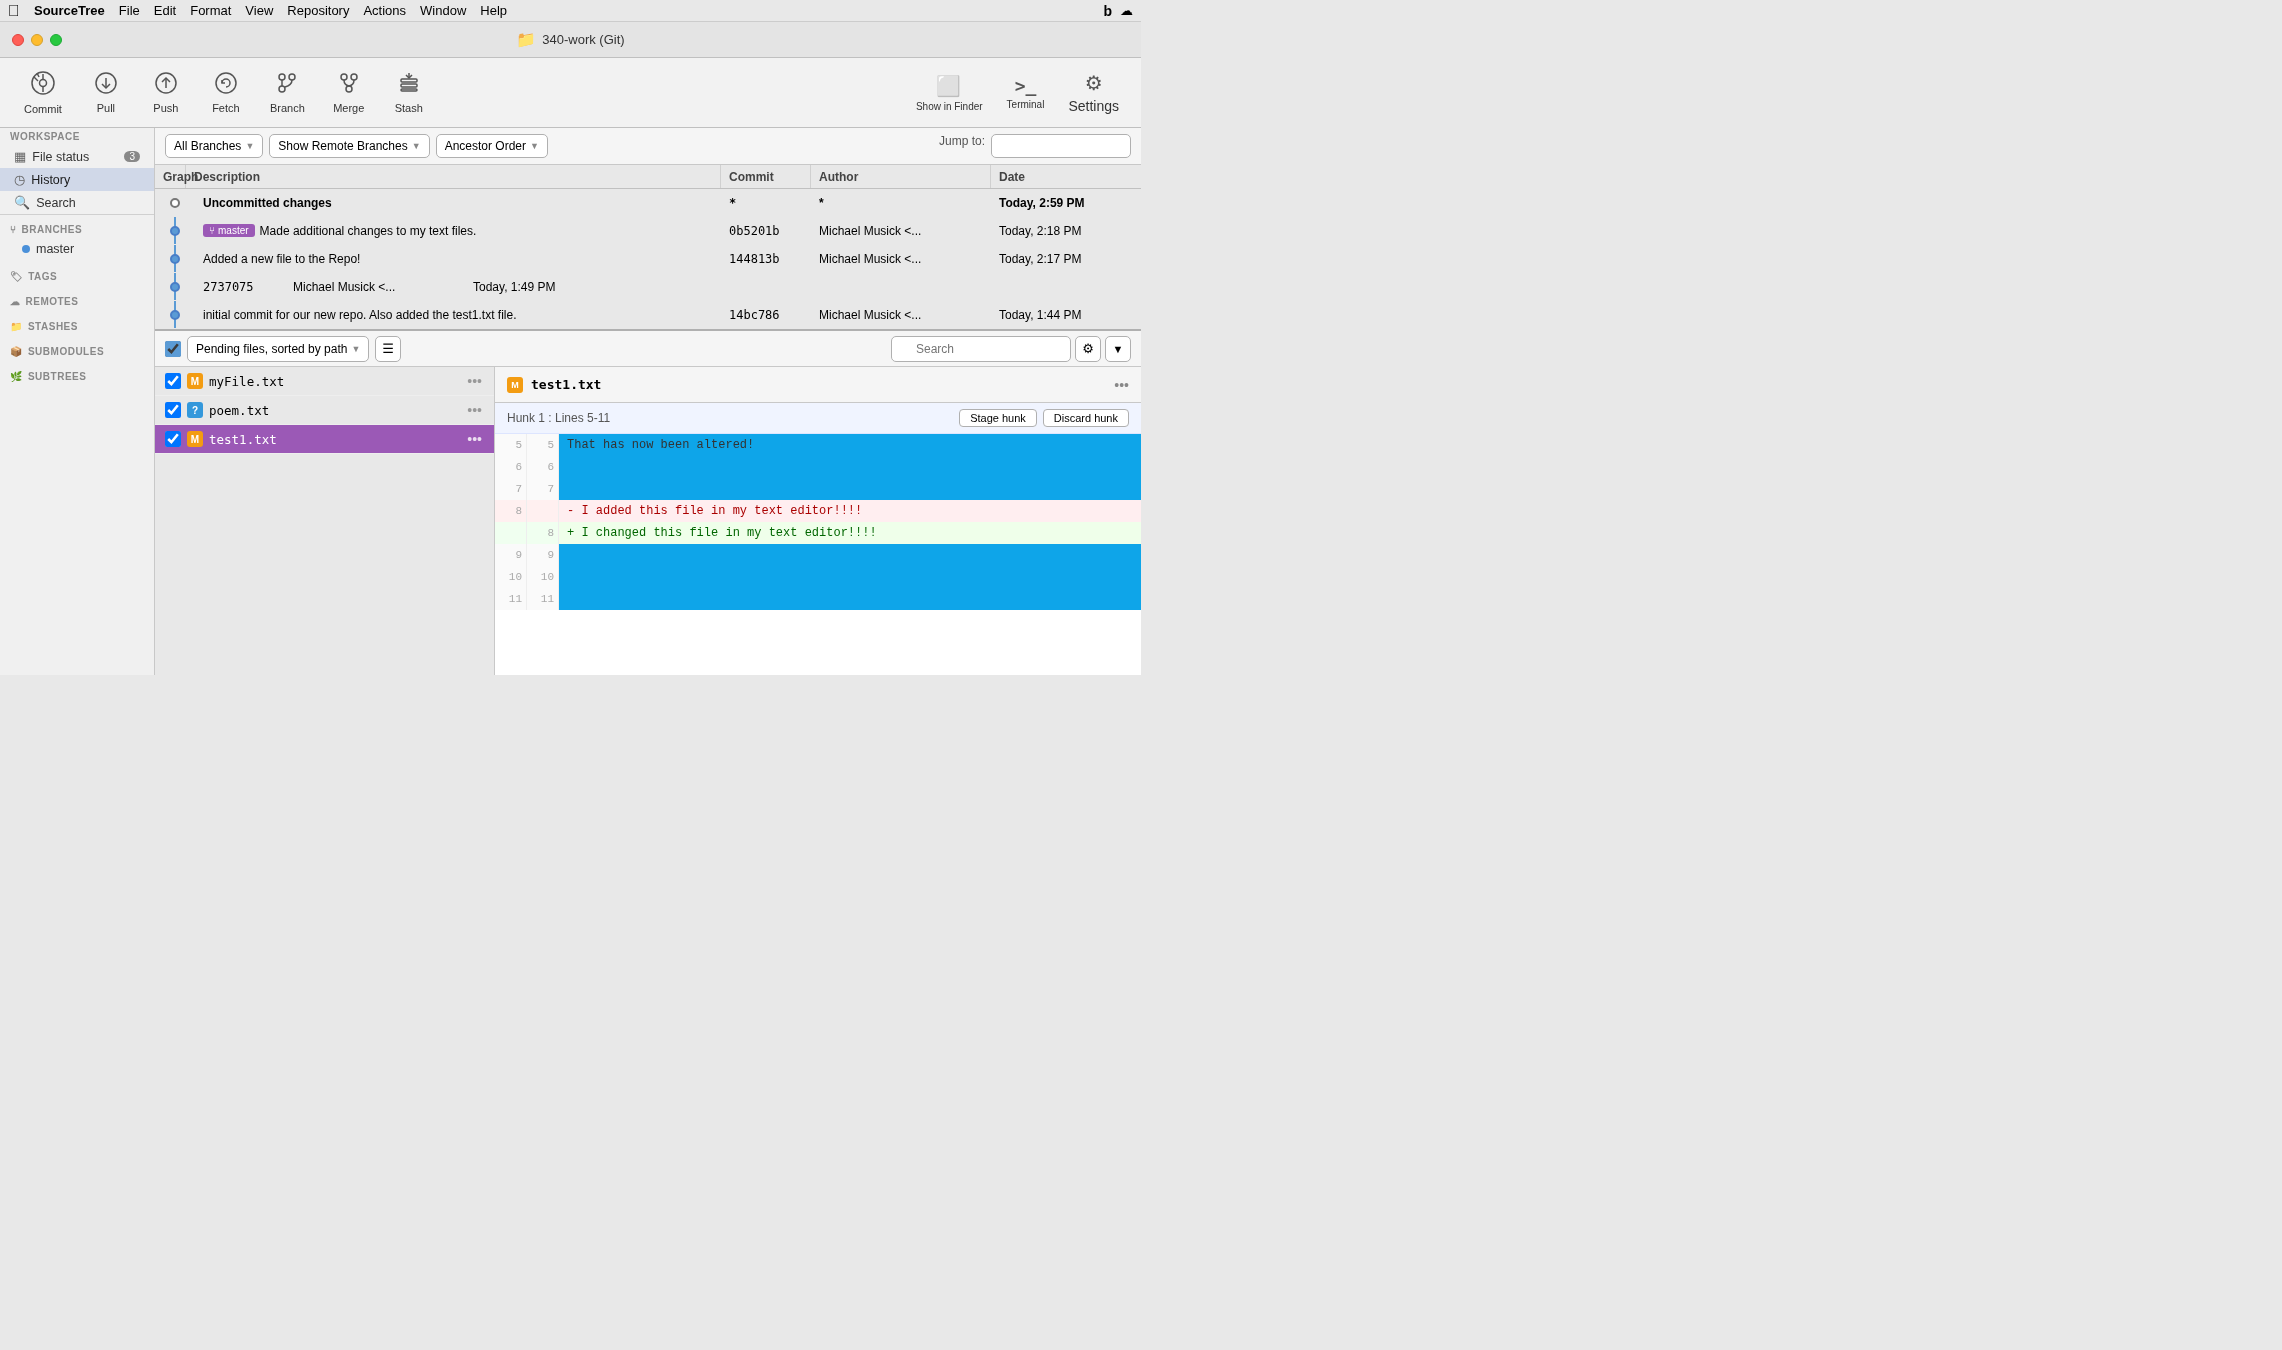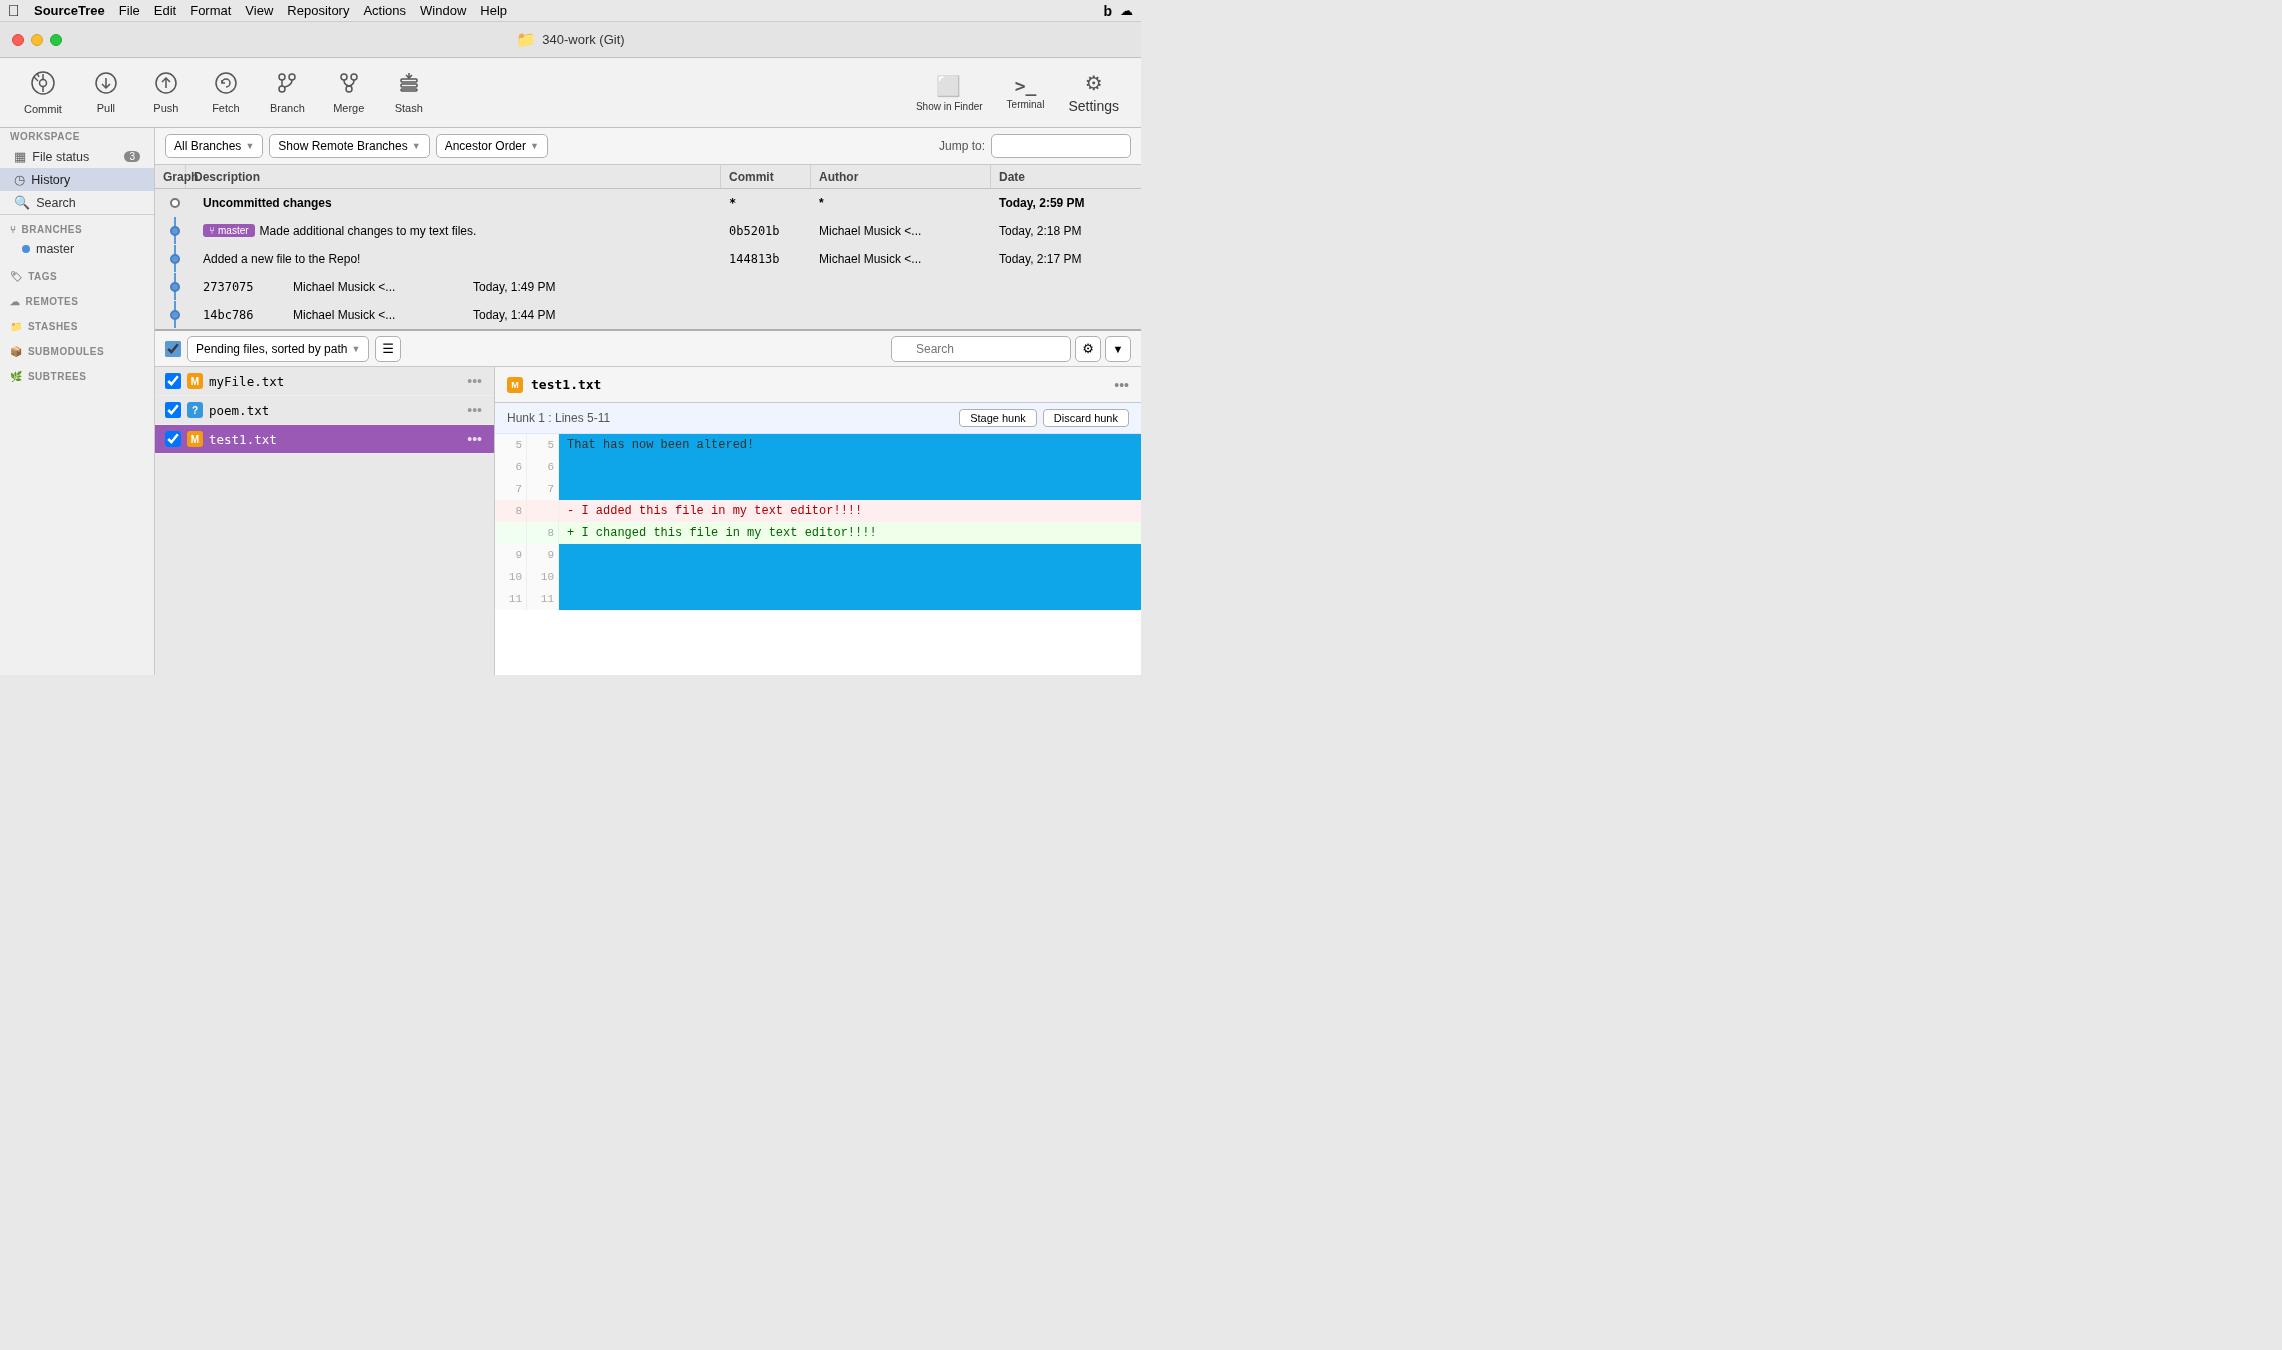--- a/index.html
+++ b/index.html
@@ -189,21 +189,20 @@
       display: flex;
       align-items: center;
       gap: 4px;
       cursor: pointer;
       height: 24px;
     }
     .dropdown-arrow { font-size: 9px; color: #888; }
     .jump-to {
       margin-left: auto;
       display: flex;
-      align-items: center;
       gap: 6px;
       font-size: 12px;
       color: #555;
     }
     .jump-to-input {
       background: white;
       border: 1px solid #b0b0b0;
       border-radius: 5px;
       padding: 3px 8px;
       font-size: 12px;
@@ -770,20 +769,21 @@
             </div>
             <div class="history-cell col-commit" style="font-family: monospace;">2737075</div>
             <div class="history-cell col-author" style="overflow: hidden; text-overflow: ellipsis; white-space: nowrap;">Michael Musick &lt;...</div>
             <div class="history-cell col-date">Today, 1:49 PM</div>
           </div>
           <div class="history-row">
             <div class="history-cell graph-cell col-graph" style="position: relative;">
       <div style="position:absolute;top:0;bottom:0;left:50%;width:2px;background:#5b9bd5;transform:translateX(-50%);z-index:0;"></div>
       <div style="width:10px;height:10px;border-radius:50%;background:#5b9bd5;border:2px solid #4a7ec7;z-index:1;position:relative;"></div>
             </div>
+            <div class="history-cell col-description" style="overflow: hidden; text-overflow: ellipsis; white-space: nowrap;">initial commit for our new repo. Also added the test1.txt file.</div>
             <div class="history-cell col-commit" style="font-family: monospace;">14bc786</div>
             <div class="history-cell col-author" style="overflow: hidden; text-overflow: ellipsis; white-space: nowrap;">Michael Musick &lt;...</div>
             <div class="history-cell col-date">Today, 1:44 PM</div>
           </div>
         </div>
     </div>
 
     <div class="pending-area">
       <div class="pending-toolbar">
         <input type="checkbox" class="pending-checkbox" checked="" style="">

